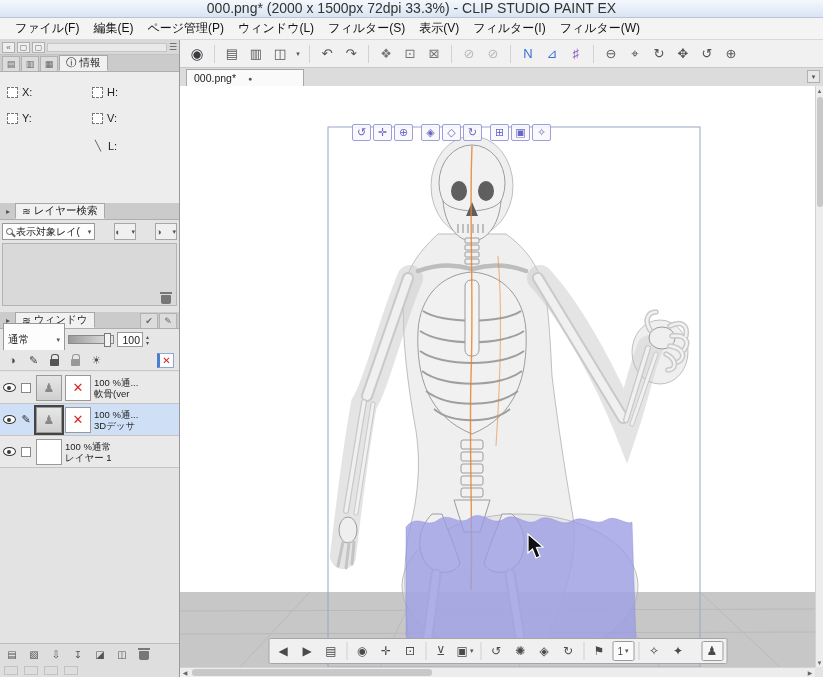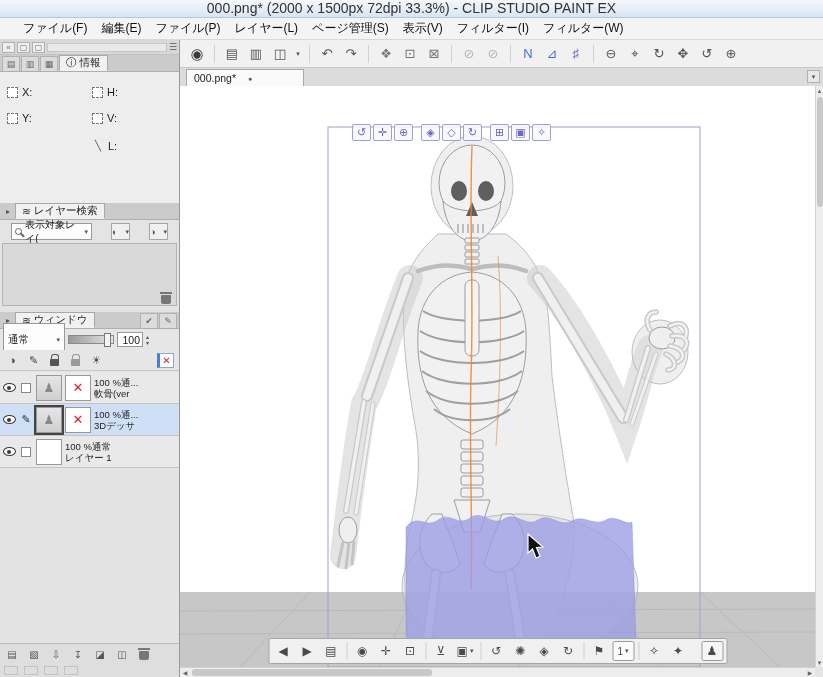--- a/index.html
+++ b/index.html
@@ -2,37 +2,37 @@
 <html><head>
 <meta charset="utf-8">
 <style>
 *{box-sizing:border-box;margin:0;padding:0}
 html,body{background:#9a9a9a}
 body{font-family:"Liberation Sans","DejaVu Sans",sans-serif;-webkit-font-smoothing:antialiased}
 .window{position:relative;width:823px;height:677px;background:#ececec;overflow:hidden;font-size:11px;color:#222}
 
 
 .titlebar{position:absolute;left:0;top:0;width:823px;height:18px;background:linear-gradient(#f4f8fd,#d9e4f2);border-bottom:1px solid #b9c5d7;text-align:center;line-height:17px;font-size:14px;color:#333}
-.menubar{position:absolute;left:0;top:18px;width:823px;height:22px;background:#f4f4f4;border-bottom:1px solid #d8d8d8;display:flex;align-items:center;padding-left:16px;overflow:hidden}
+.menubar{position:absolute;left:0;top:18px;width:823px;height:22px;background:#f4f4f4;border-bottom:1px solid #d8d8d8;display:flex;align-items:center;padding-left:8px;overflow:hidden}
 .menu-item{padding:0 7px;font-size:12px;line-height:21px;color:#111;white-space:nowrap;cursor:default}
 
 
 .leftcol{position:absolute;left:0;top:40px;width:180px;height:637px;background:#e3e3e3;border-right:1px solid #9a9a9a;overflow:hidden}
 .lc-strip{position:absolute;left:0;top:0;width:100%;height:15px;background:#d8d8d8;border-bottom:1px solid #c2c2c2;display:flex;align-items:center;gap:2px;padding:0 2px;font-size:9px;color:#555}
 .lc-strip .track{flex:1;height:9px;background:#e9e9e9;border:1px solid #c6c6c6}
 .mini-sq{width:13px;height:11px;border:1px solid #b0b0b0;background:#efefef;display:flex;align-items:center;justify-content:center;font-size:8px;color:#666}
 .tabsrow{position:absolute;left:0;width:100%;height:17px;background:#cbcbcb;border-bottom:1px solid #aeaeae;display:flex;align-items:flex-end;gap:1px;padding:1px 2px 0 2px}
 .mini-tab{width:18px;height:15px;background:#dcdcdc;border:1px solid #b2b2b2;border-bottom:none;display:flex;align-items:center;justify-content:center;font-size:9px;color:#666}
 .tab-active{height:16px;background:#f1f1f1;border:1px solid #a8a8a8;border-bottom:1px solid #f1f1f1;display:flex;align-items:center;gap:3px;padding:0 6px;font-size:10.5px;color:#222}
 .chev{width:12px;height:15px;display:flex;align-items:center;justify-content:center;font-size:8px;color:#555}
 .info-body{position:absolute;left:0;top:32px;width:100%;height:131px;background:#ededed}
 .field{position:absolute;display:flex;align-items:center;gap:4px;font-size:11px;color:#222}
 .dashbox{width:11px;height:11px;border:1px dashed #777;background:#fff}
 .diag{width:12px;height:12px;font-size:10px;color:#555;line-height:12px;text-align:center}
-.search-filter{position:absolute;left:0;top:180px;width:100%;height:23px;background:#e4e4e4;display:flex;align-items:center;gap:19px;padding:0 11px}
+.search-filter{position:absolute;left:0;top:180px;width:100%;height:23px;background:#e4e4e4;display:flex;align-items:center;gap:19px;padding:0 2px}
 .dropdown{height:17px;background:#fdfdfd;border:1px solid #999;display:flex;align-items:center;gap:3px;padding:0 3px;font-size:10px;color:#222}
 .dd-arrow{font-size:7px;color:#555;margin-left:auto}
 .sbtn{width:24px;height:17px;background:#f0f0f0;border:1px solid #a6a6a6;display:flex;align-items:center;justify-content:center;gap:1px;font-size:9px;color:#555}
 .search-list{position:absolute;left:2px;top:203px;width:175px;height:63px;background:#d9d9d9;border:1px solid #b4b4b4}
 .blend-row{position:absolute;left:0;top:289px;width:100%;height:21px;display:flex;align-items:center;gap:3px;padding:0 3px;background:#e6e6e6}
 .blend-dd{width:62px;height:16px;background:#fdfdfd;border:1px solid #999;display:flex;align-items:center;padding:16px 4px;font-size:10.5px}
 .slider{width:46px;height:9px;background:linear-gradient(to right,#9a9a9a,#e6e6e6);border:1px solid #8a8a8a;position:relative}
 .slider::after{content:"";position:absolute;right:2px;top:-3px;width:5px;height:12px;background:#f4f4f4;border:1px solid #777}
 .opacity-box{width:26px;height:15px;background:#fdfdfd;border:1px solid #999;text-align:right;font-size:10.5px;line-height:14px;padding-right:2px}
 .spin{display:flex;flex-direction:column;font-size:6px;line-height:6px;color:#555}
@@ -101,23 +101,23 @@
 </head>
 <body>
 
 <div class="window">
 
   <div class="titlebar">000.png* (2000 x 1500px 72dpi 33.3%)  - CLIP STUDIO PAINT EX</div>
 
   <div class="menubar">
     <span class="menu-item">ファイル(F)</span>
     <span class="menu-item">編集(E)</span>
-    <span class="menu-item">ファイル(P)</span>
-    <span class="menu-item">レイヤー(L)</span>
-    <span class="menu-item">ページ管理(S)</span>
+    <span class="menu-item">ページ管理(P)</span>
+    <span class="menu-item">ウィンドウ(L)</span>
+    <span class="menu-item">フィルター(S)</span>
     <span class="menu-item">表示(V)</span>
     <span class="menu-item">フィルター(I)</span>
     <span class="menu-item">フィルター(W)</span>
   </div>
 
   <div class="leftcol">
     <div class="lc-strip">
       <span class="mini-sq">«</span>
       <span class="mini-sq">▢</span>
       <span class="mini-sq">▢</span>

